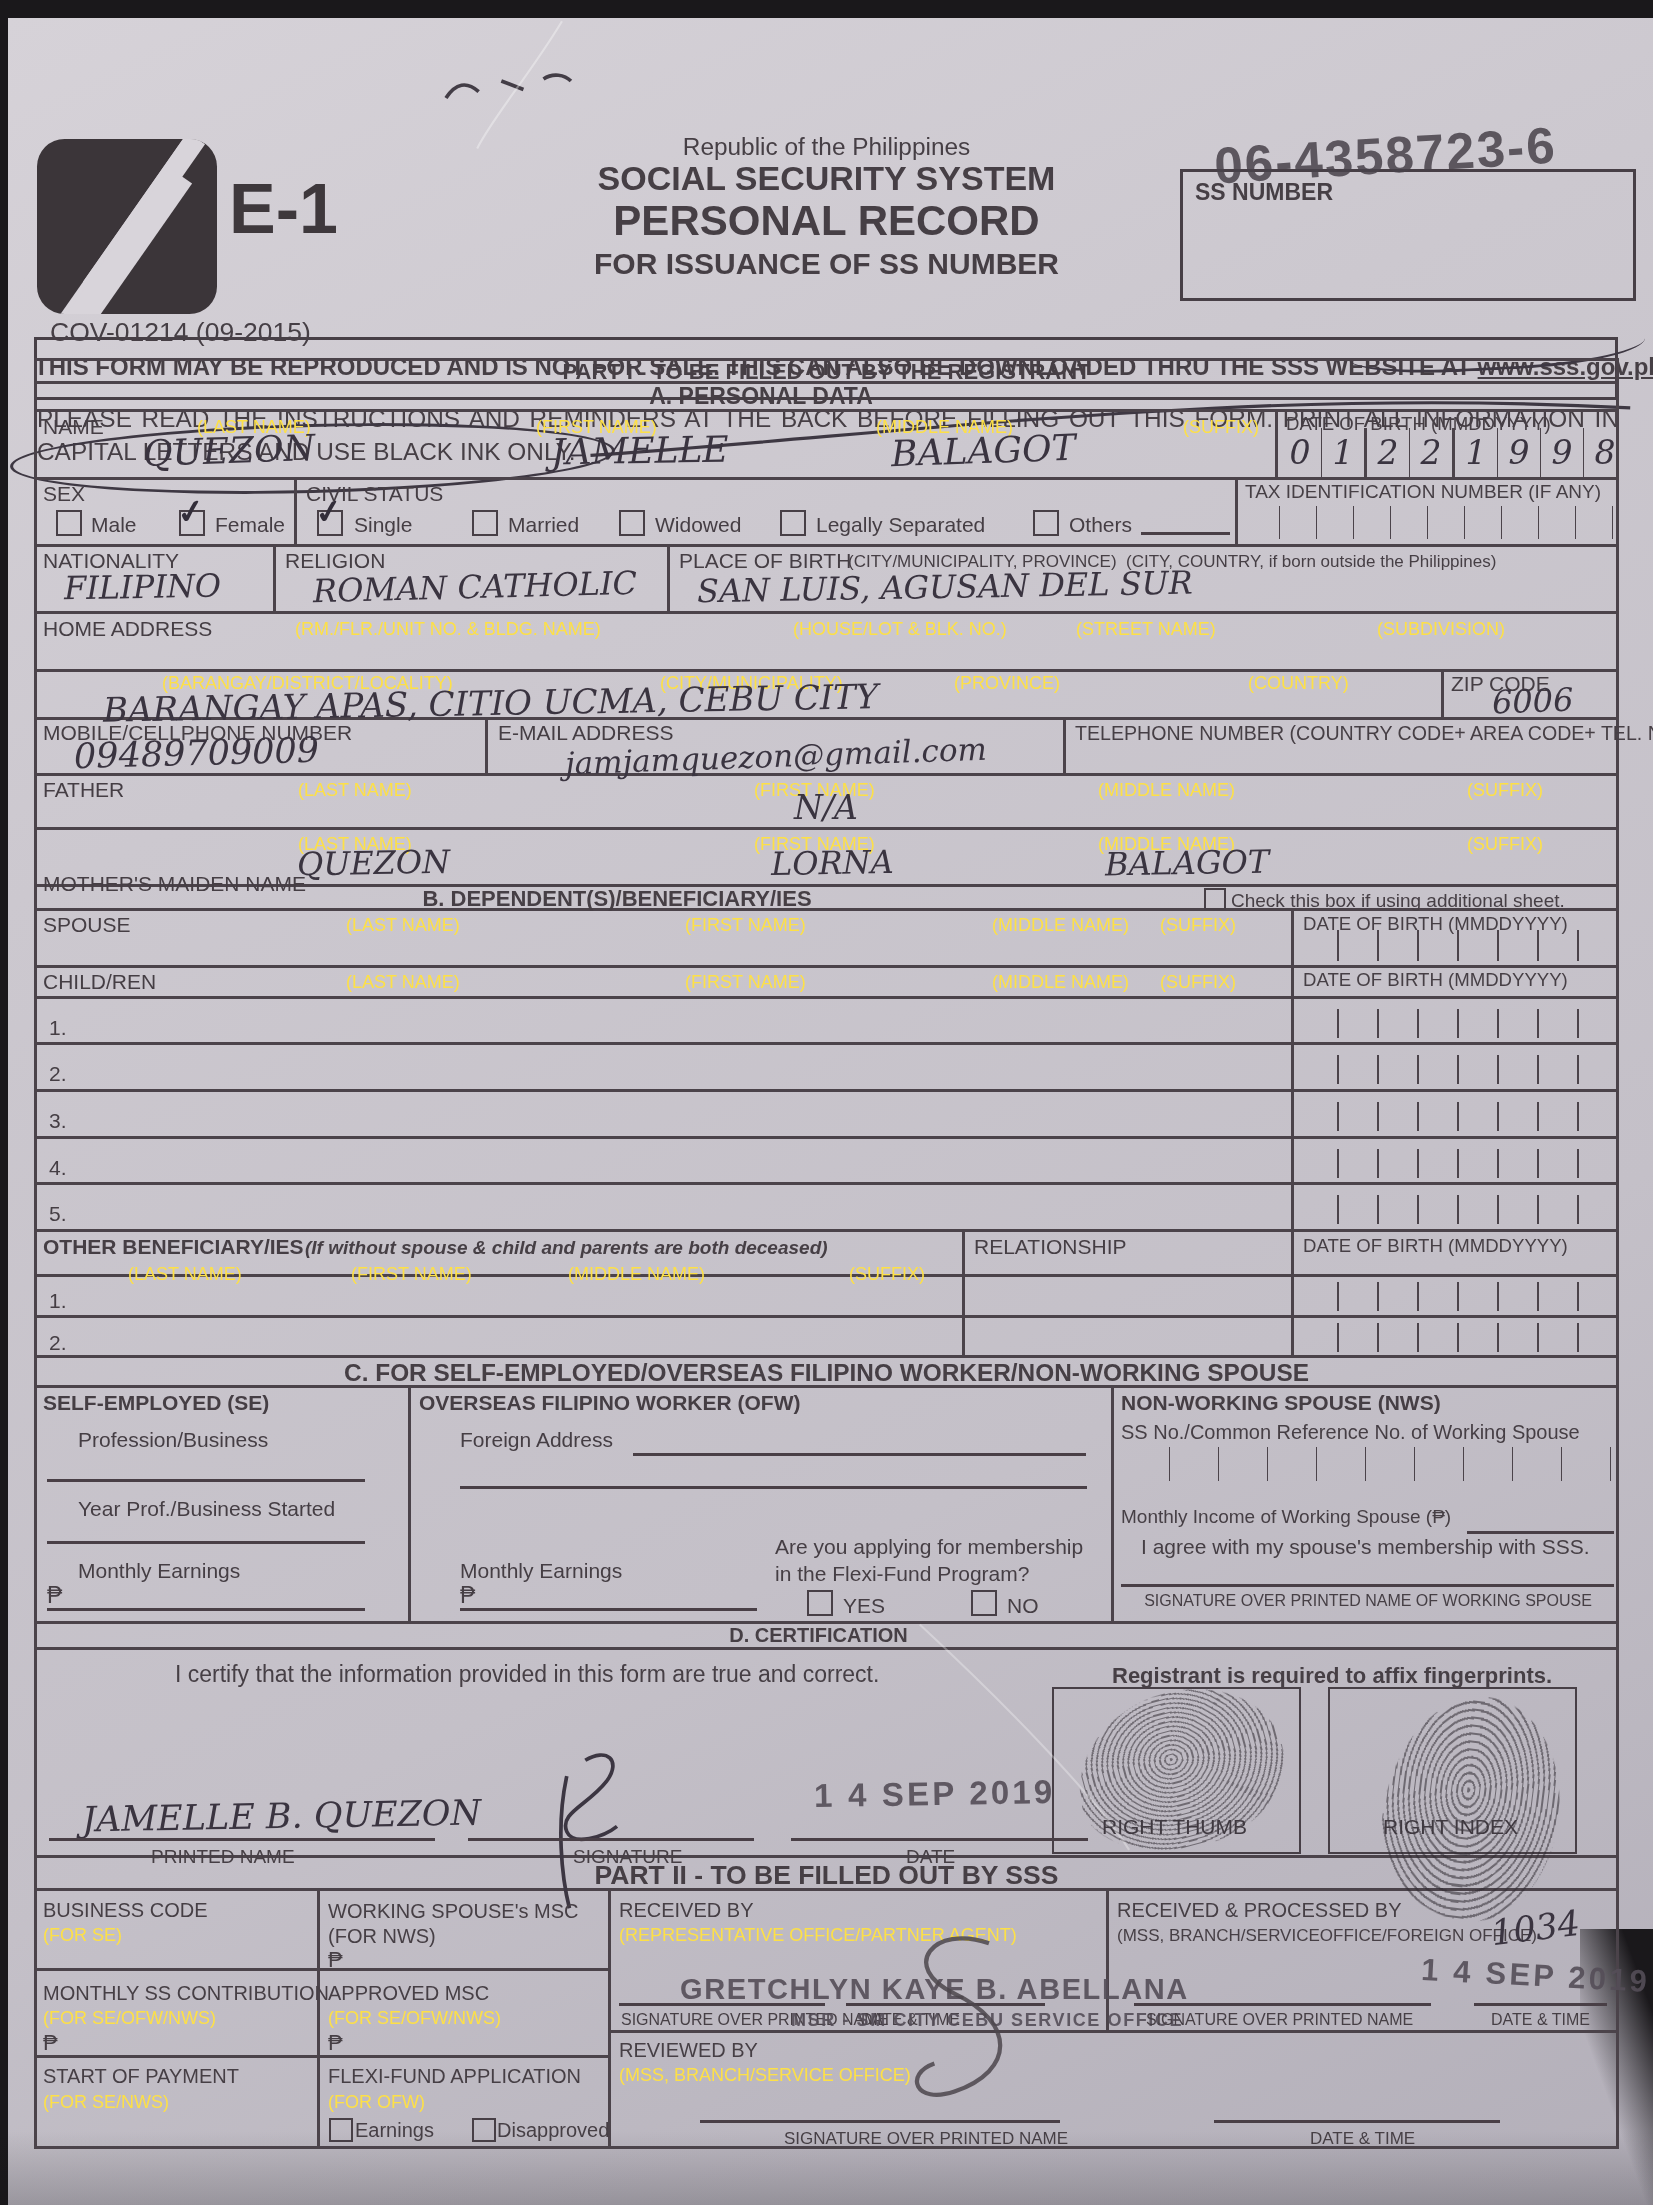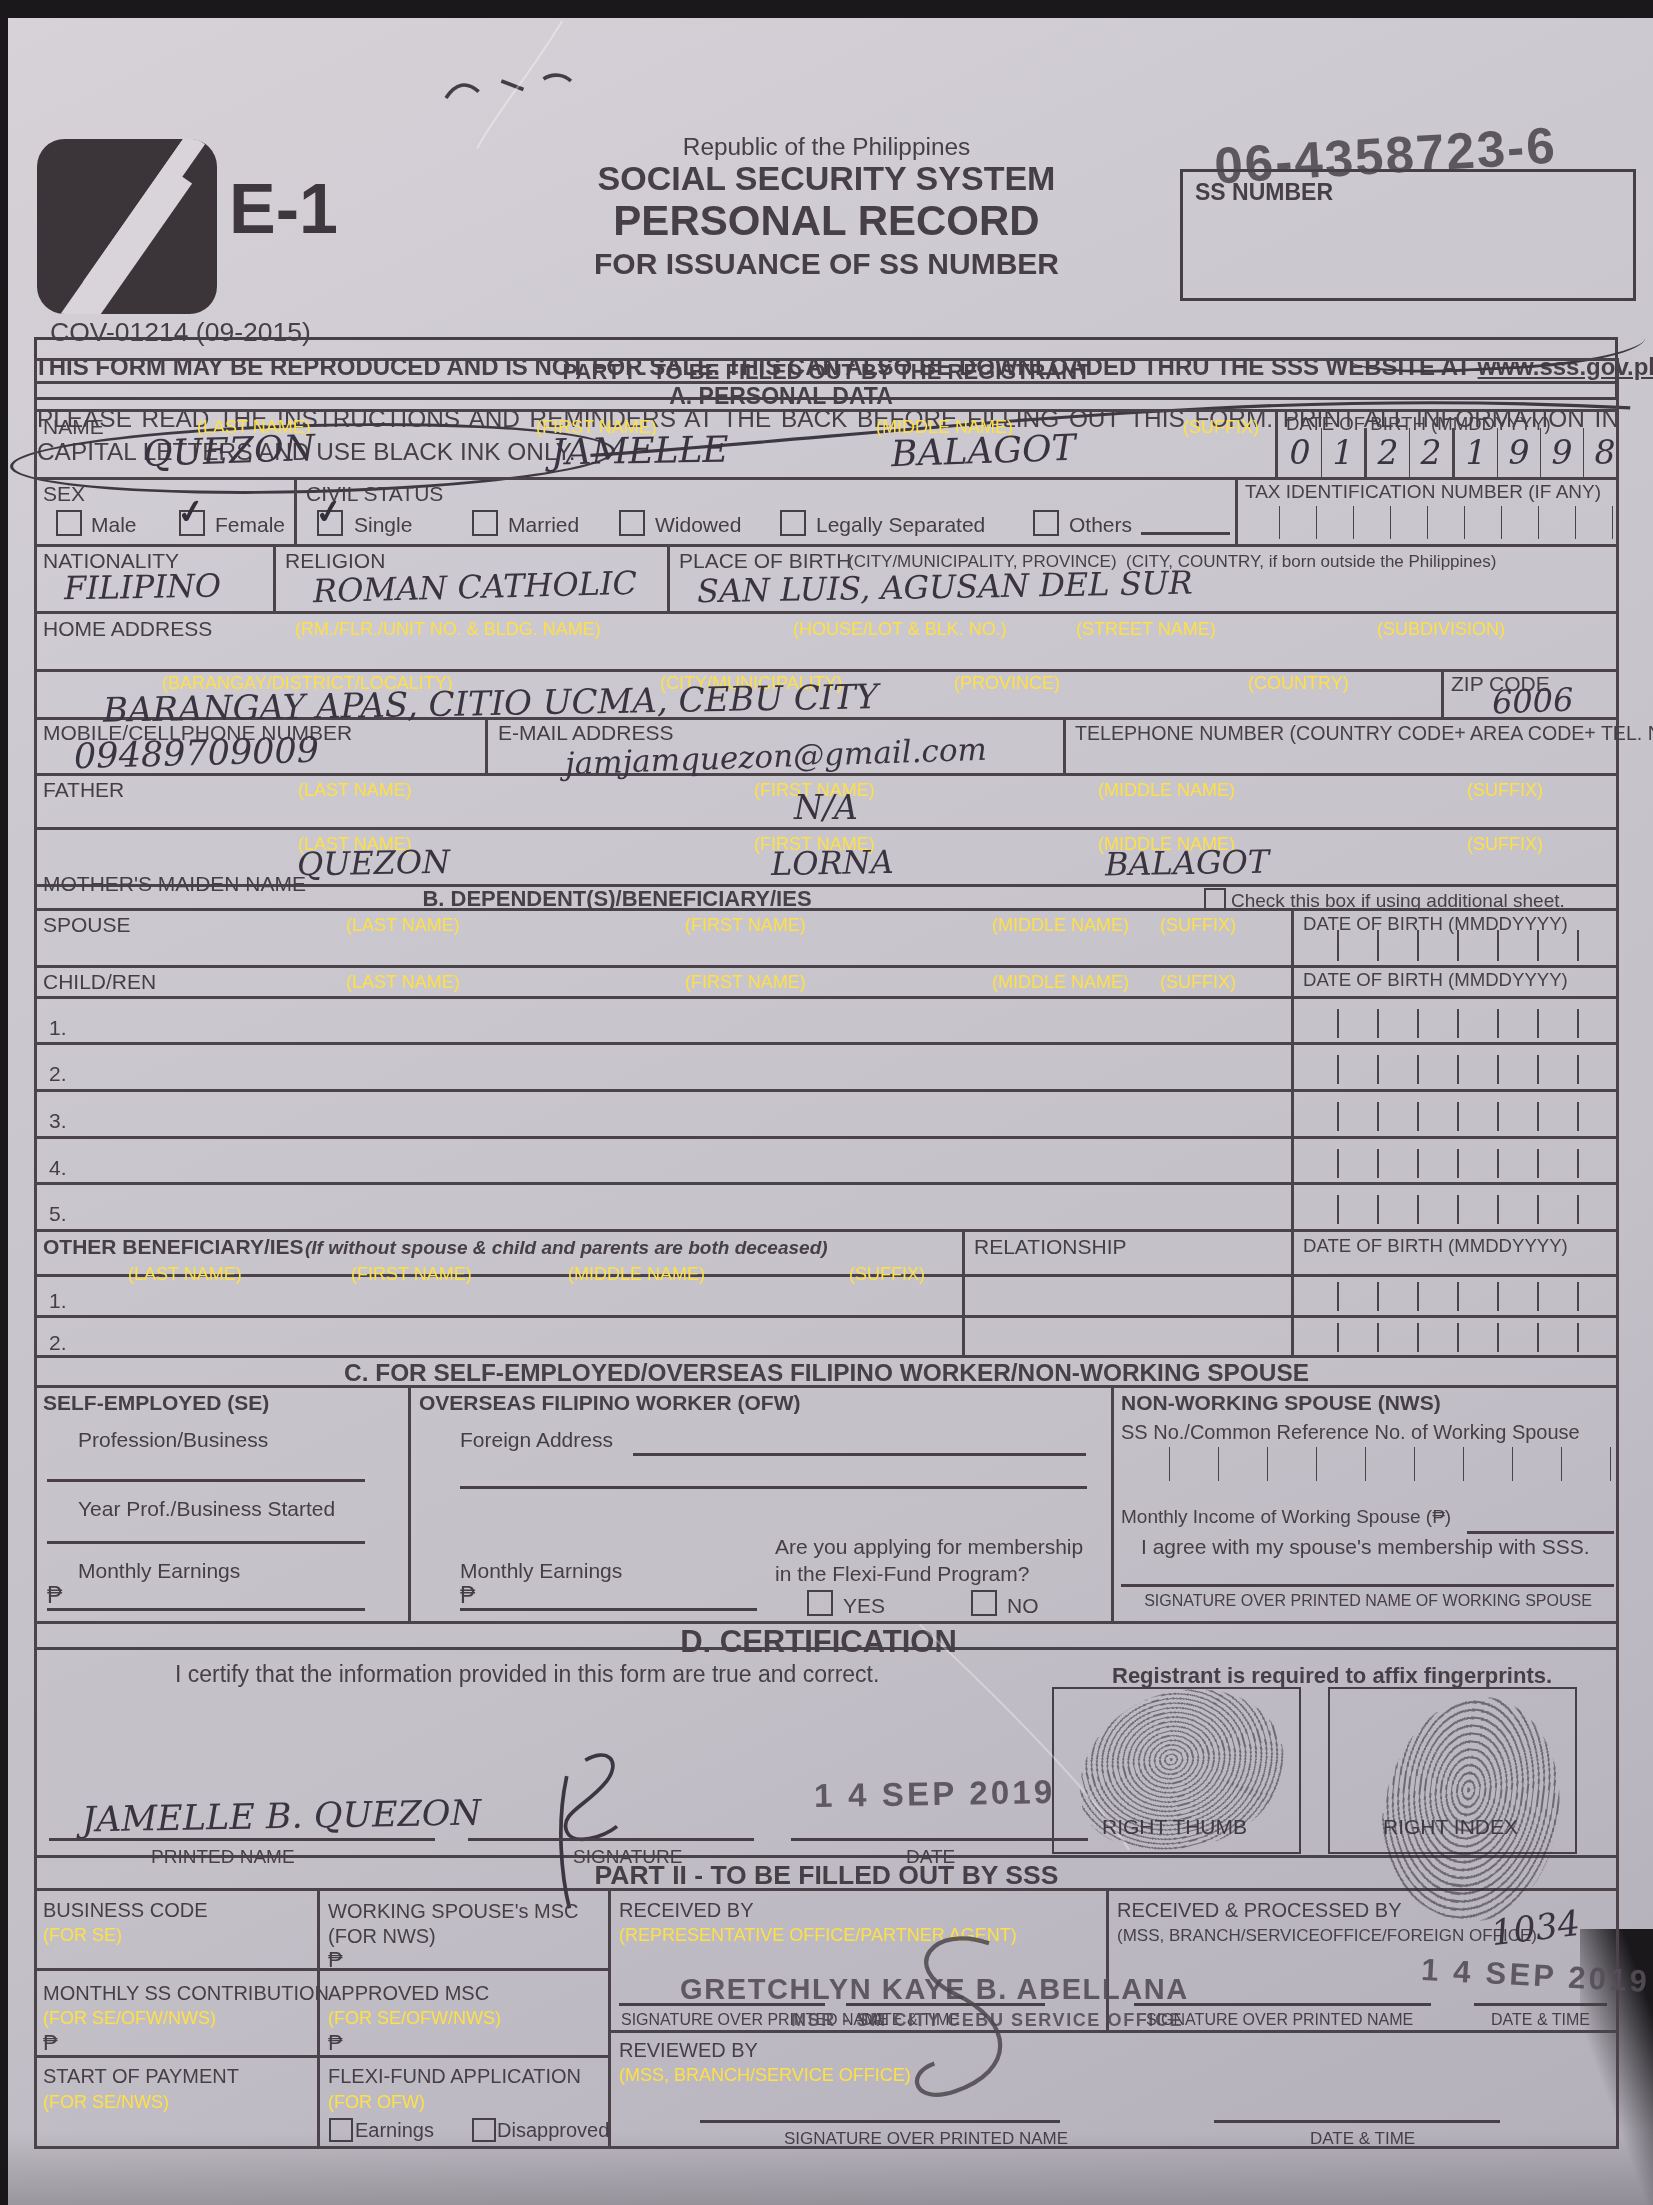--- a/index.html
+++ b/index.html
@@ -103,21 +103,21 @@
   <div class="hl" style="left:34px;top:1274px;width:1585px;"></div>
   <div class="hl" style="left:34px;top:1315px;width:1585px;"></div>
   <div class="hl" style="left:34px;top:1355px;width:1585px;"></div>
   <div class="hl" style="left:34px;top:1385px;width:1585px;"></div>
   <div class="hl" style="left:34px;top:1621px;width:1585px;"></div>
   <div class="hl" style="left:34px;top:1647px;width:1585px;"></div>
   <div class="hl" style="left:34px;top:1855px;width:1585px;"></div>
   <div class="hl" style="left:34px;top:1888px;width:1585px;"></div>
 
   <div class="abs ctr b" style="left:34px;top:359px;width:1585px;font-size:22px;">PART I - TO BE FILLED OUT BY THE REGISTRANT</div>
-  <div class="abs ctr b" style="left:34px;top:383px;width:1454px;font-size:23px;margin-left:20px;">A. PERSONAL DATA</div>
+  <div class="abs ctr b" style="left:34px;top:383px;width:1454px;font-size:23px;">A. PERSONAL DATA</div>
 
   <div class="abs cap" style="left:43px;top:415px;">NAME</div>
   <div class="abs lbl" style="left:197px;top:417px;">(LAST NAME)</div>
   <div class="abs lbl" style="left:536px;top:417px;">(FIRST NAME)</div>
   <div class="abs lbl" style="left:876px;top:417px;">(MIDDLE NAME)</div>
   <div class="abs lbl" style="left:1183px;top:417px;">(SUFFIX)</div>
   <div class="vl" style="left:1275px;top:409px;height:68px;"></div>
   <div class="abs b" style="left:1286px;top:413px;font-size:18.6px;white-space:nowrap;font-weight:normal;">DATE OF BIRTH (MMDDYYYY)</div>
   <div class="abs hw" style="left:143px;top:430px;font-size:36px;transform:rotate(-2deg);">QUEZON</div>
   <div class="abs hw" style="left:551px;top:430px;font-size:36px;transform:rotate(-1deg);">JAMELLE</div>
@@ -275,21 +275,21 @@
 
   <div class="abs cap b" style="left:1121px;top:1391px;">NON-WORKING SPOUSE (NWS)</div>
   <div class="abs" style="left:1121px;top:1421px;font-size:20px;white-space:nowrap;">SS No./Common Reference No. of Working Spouse</div>
   <div class="abs ticks10b" style="left:1121px;top:1447px;width:493px;height:34px;"></div>
   <div class="abs" style="left:1121px;top:1506px;font-size:19px;white-space:nowrap;">Monthly Income of Working Spouse (₱)</div>
   <div class="uline" style="left:1467px;top:1531px;width:147px;"></div>
   <div class="abs cap" style="left:1141px;top:1535px;">I agree with my spouse's membership with SSS.</div>
   <div class="uline" style="left:1121px;top:1584px;width:493px;"></div>
   <div class="abs ctr" style="left:1119px;top:1592px;width:498px;font-size:16px;">SIGNATURE OVER PRINTED NAME OF WORKING SPOUSE</div>
 
-  <div class="abs ctr b" style="left:34px;top:1624px;width:1569px;font-size:31px;">D. CERTIFICATION</div>
+  <div class="abs ctr b" style="left:34px;top:1624px;width:1569px;font-size:20px;">D. CERTIFICATION</div>
   <div class="abs" style="left:175px;top:1661px;font-size:23px;white-space:nowrap;">I certify that the information provided in this form are true and correct.</div>
   <div class="abs hw" style="left:82px;top:1796px;font-size:35px;transform:rotate(-1deg);">JAMELLE B. QUEZON</div>
   <div class="uline" style="left:49px;top:1838px;width:386px;"></div>
   <div class="abs" style="left:151px;top:1846px;font-size:19px;">PRINTED NAME</div>
   <svg class="abs" style="left:506px;top:1744px;" width="148" height="170" viewBox="0 0 280 320">
     <path d="M150,30 c40,-25 70,0 40,40 c-35,45 -90,60 -75,95 c12,28 70,10 95,-10 M115,60 c-20,90 -10,190 5,250" stroke="#3c3642" stroke-width="7" fill="none"></path>
   </svg>
   <div class="uline" style="left:468px;top:1838px;width:286px;"></div>
   <div class="abs" style="left:573px;top:1846px;font-size:19px;">SIGNATURE</div>
   <div class="abs stamp" style="left:814px;top:1775px;font-size:33px;transform:rotate(-1deg);">1 4 SEP 2019</div>

